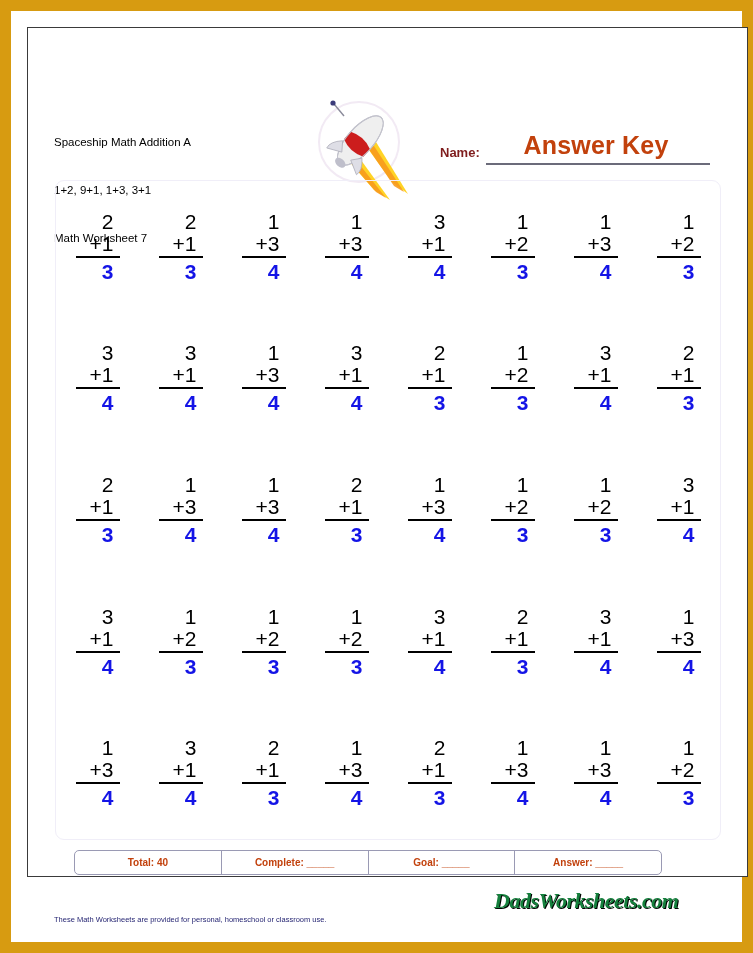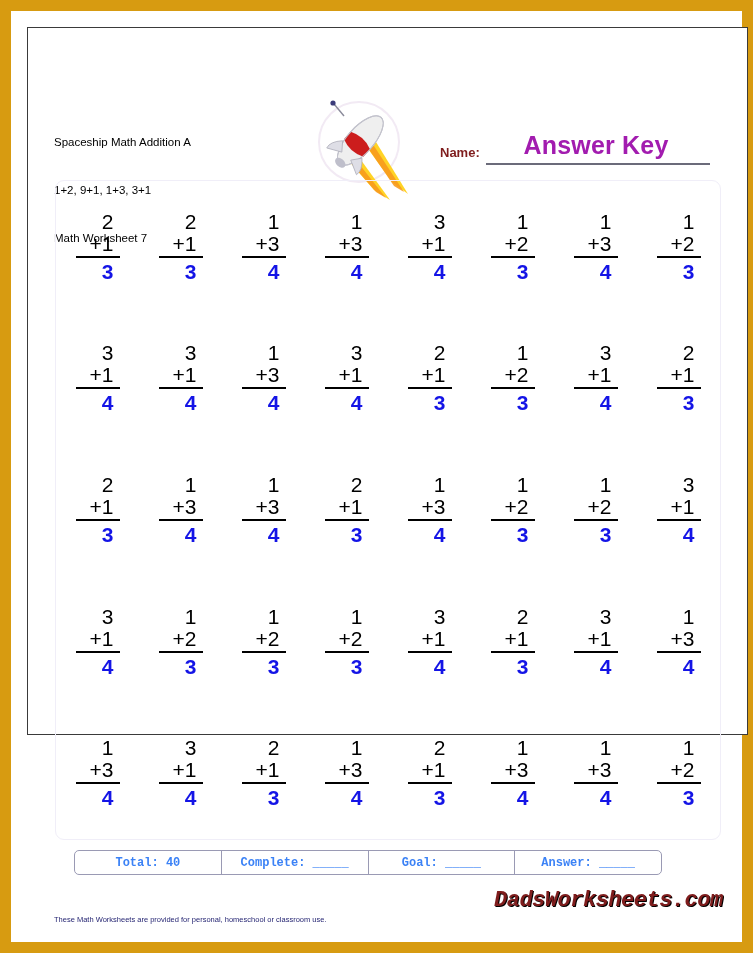--- a/index.html
+++ b/index.html
@@ -22,21 +22,21 @@
     box-sizing: border-box;
     border: 11px solid #d79b11;
     background: #ffffff;
   }
 
   
   #paper {
     position: absolute;
     left: 16px; top: 16px;
     width: 721px;
-    height: 708px;
+    height: 850px;
     box-sizing: border-box;
     border: 1px solid #3a3a3a;
     background: #ffffff;
   }
 
   
   #header {
     position: absolute;
     left: 0; top: 0;
     width: 100%;
@@ -87,21 +87,21 @@
     border-bottom: 2px solid #6b6b7a;
   }
   #answer-key-text {
     position: absolute;
     left: 52px;
     bottom: 5px;
     right: 10px;
     text-align: center;
     font-size: 25px;
     font-weight: bold;
-    color: #a21caf;
+    color: #c2410c;
     letter-spacing: 0.2px;
   }
 
   
   #problem-panel {
     position: absolute;
     left: 27px;
     top: 152px;
     width: 666px;
     height: 660px;
@@ -162,26 +162,25 @@
     border: 1.5px solid #9a9ab4;
     border-radius: 5px;
     display: flex;
     background: #ffffff;
   }
   .score-cell {
     flex: 1 1 0;
     display: flex;
     align-items: center;
     justify-content: center;
-    font-size: 12px;
+    font-size: 10px;
     font-weight: bold;
-    color: #3b82f6;
+    color: #c2410c;
     border-right: 1.5px solid #9a9ab4;
     white-space: pre;
-    font-family: Liberation Mono, monospace;
   }
   .score-cell:last-child { border-right: none; }
 
   
   #footer {
     position: absolute;
     left: 0;
     top: 856px;
     width: 100%;
     height: 60px;
@@ -201,25 +200,25 @@
     position: absolute;
     left: 466px;
     top: 4px;
     width: 200px;
     height: 30px;
   }
   #brand-logo-text {
     position: absolute;
     left: 0; top: 0;
     width: 100%;
-    font-family: Liberation Mono, monospace;
+    font-family: Liberation Serif, serif;
     font-style: italic;
     font-weight: bold;
     font-size: 22px;
-    color: #7f1d1d;
+    color: #15803d;
     letter-spacing: -0.5px;
     text-shadow: 1px 1px 0 #000000;
     white-space: nowrap;
   }
 </style>
 </head>
 <body>
 
 <div id="outer-frame">
   <div id="paper">

